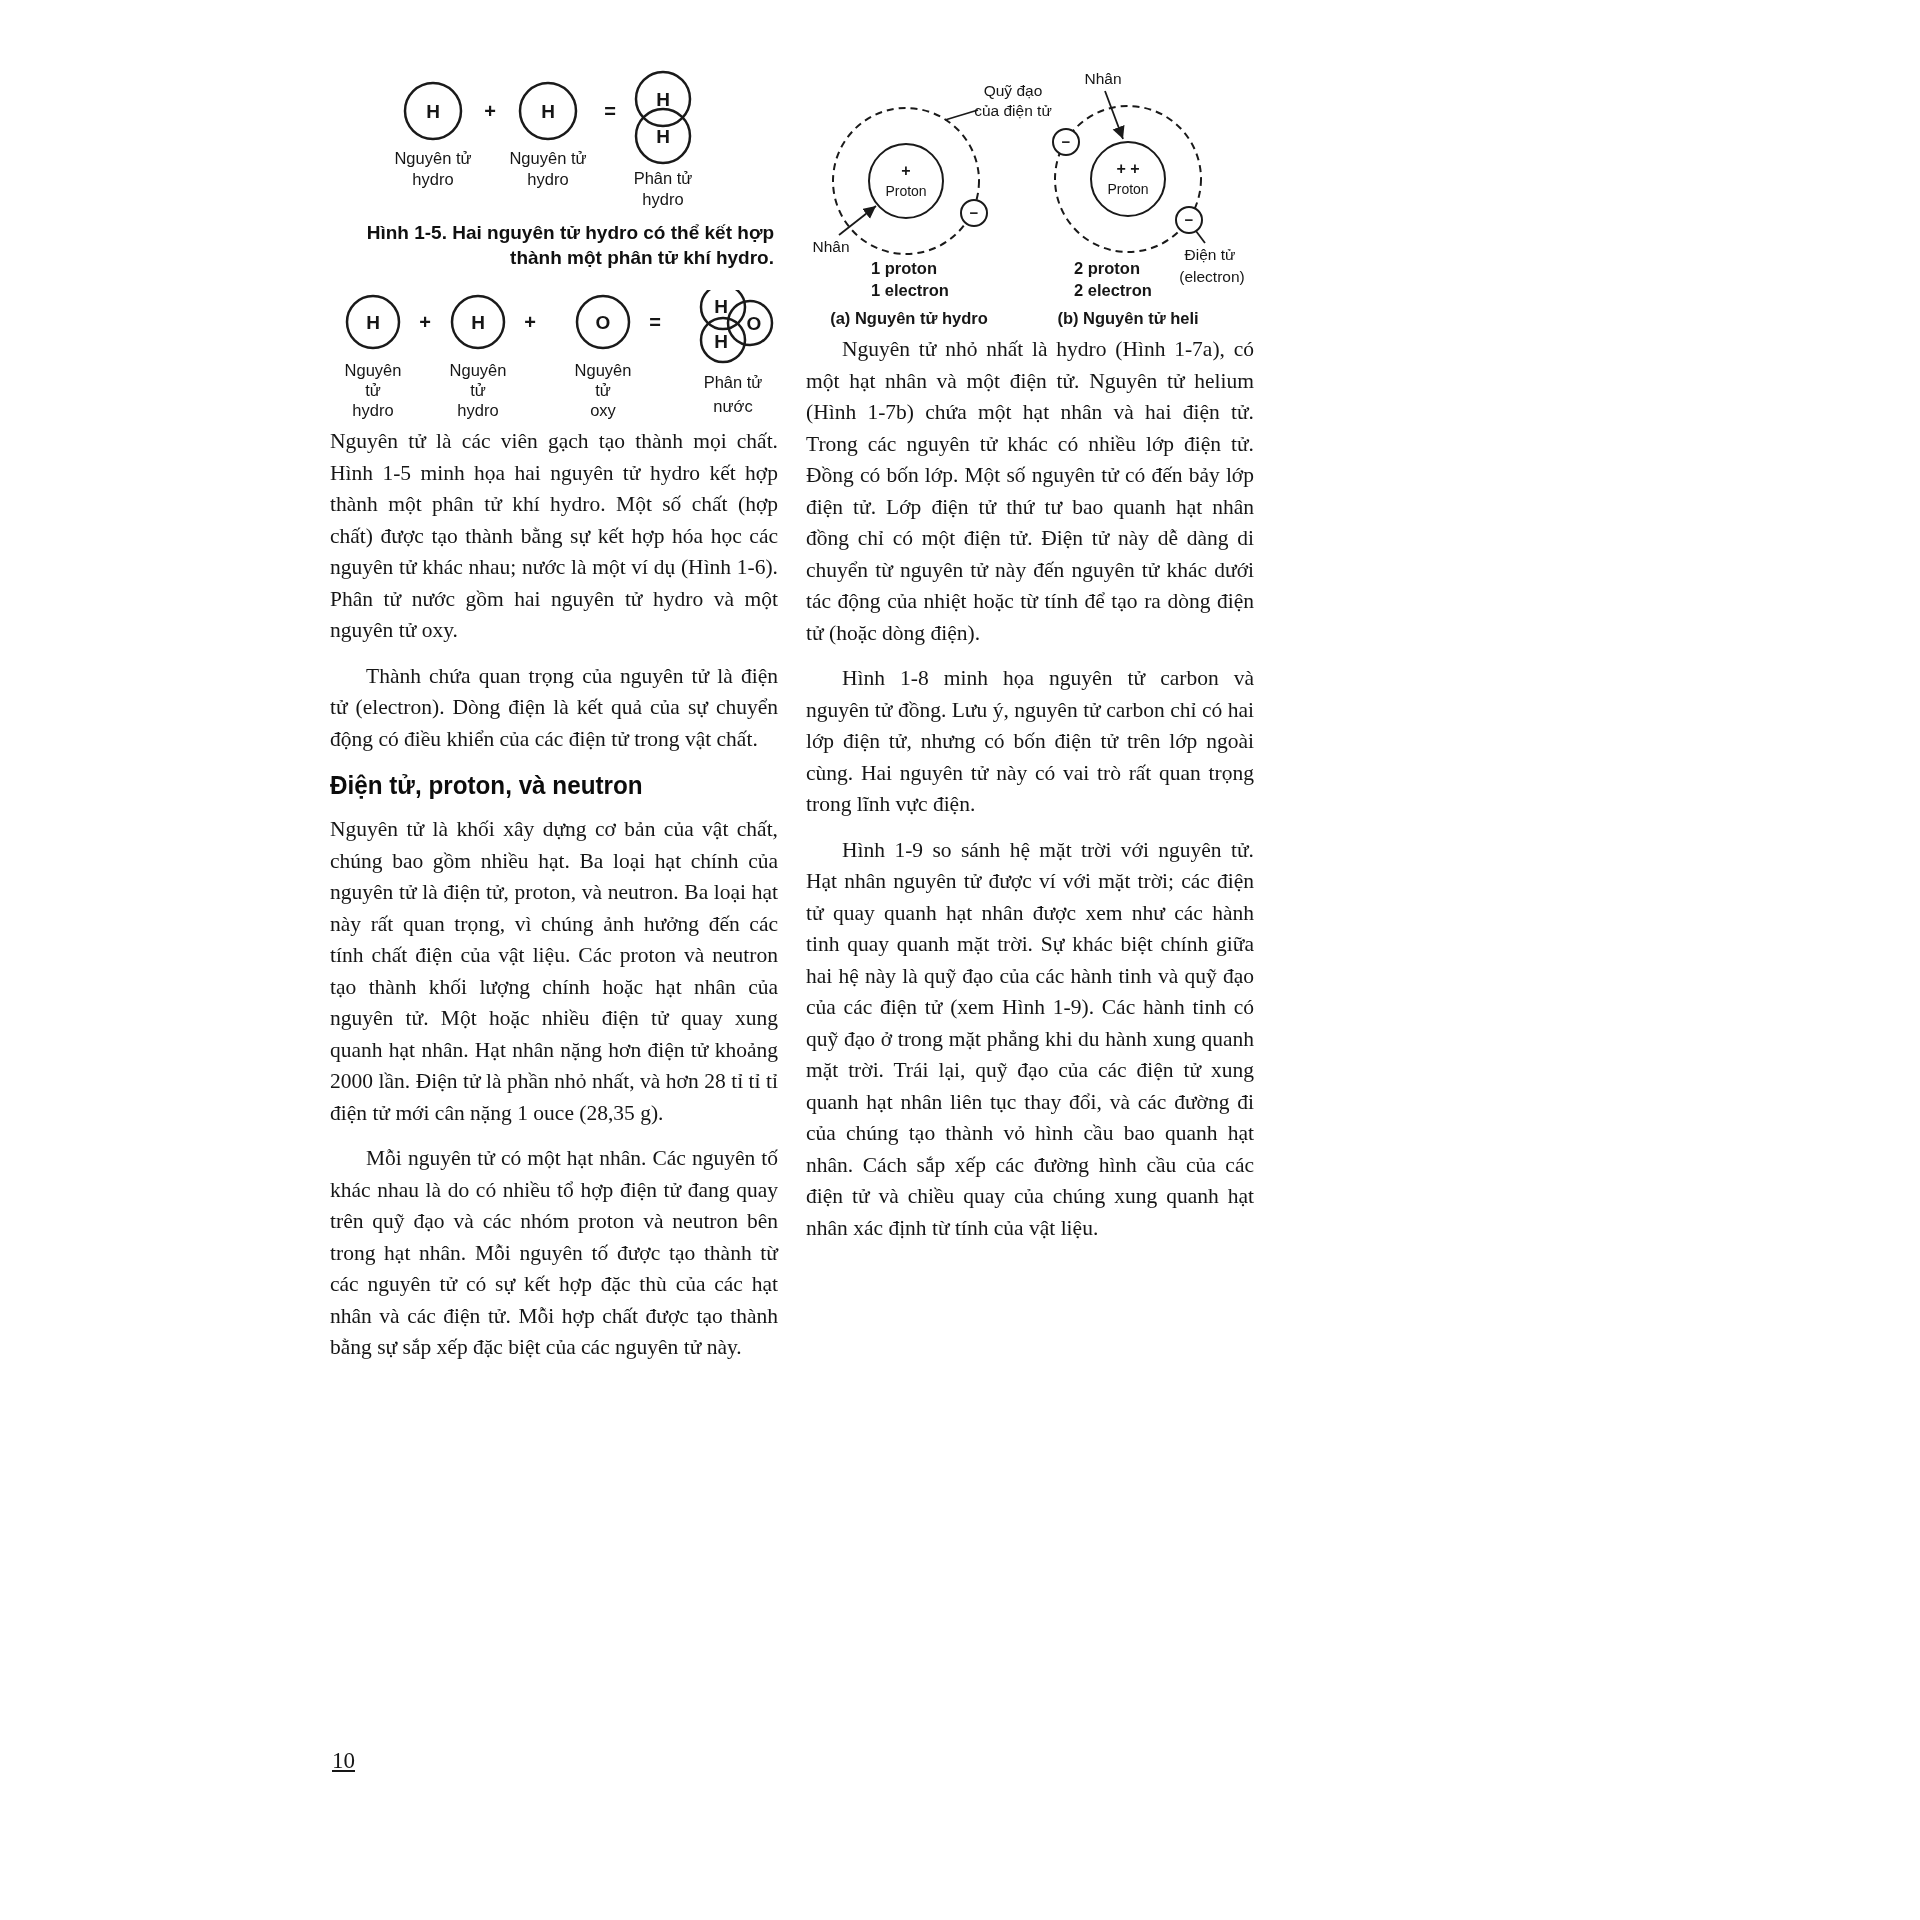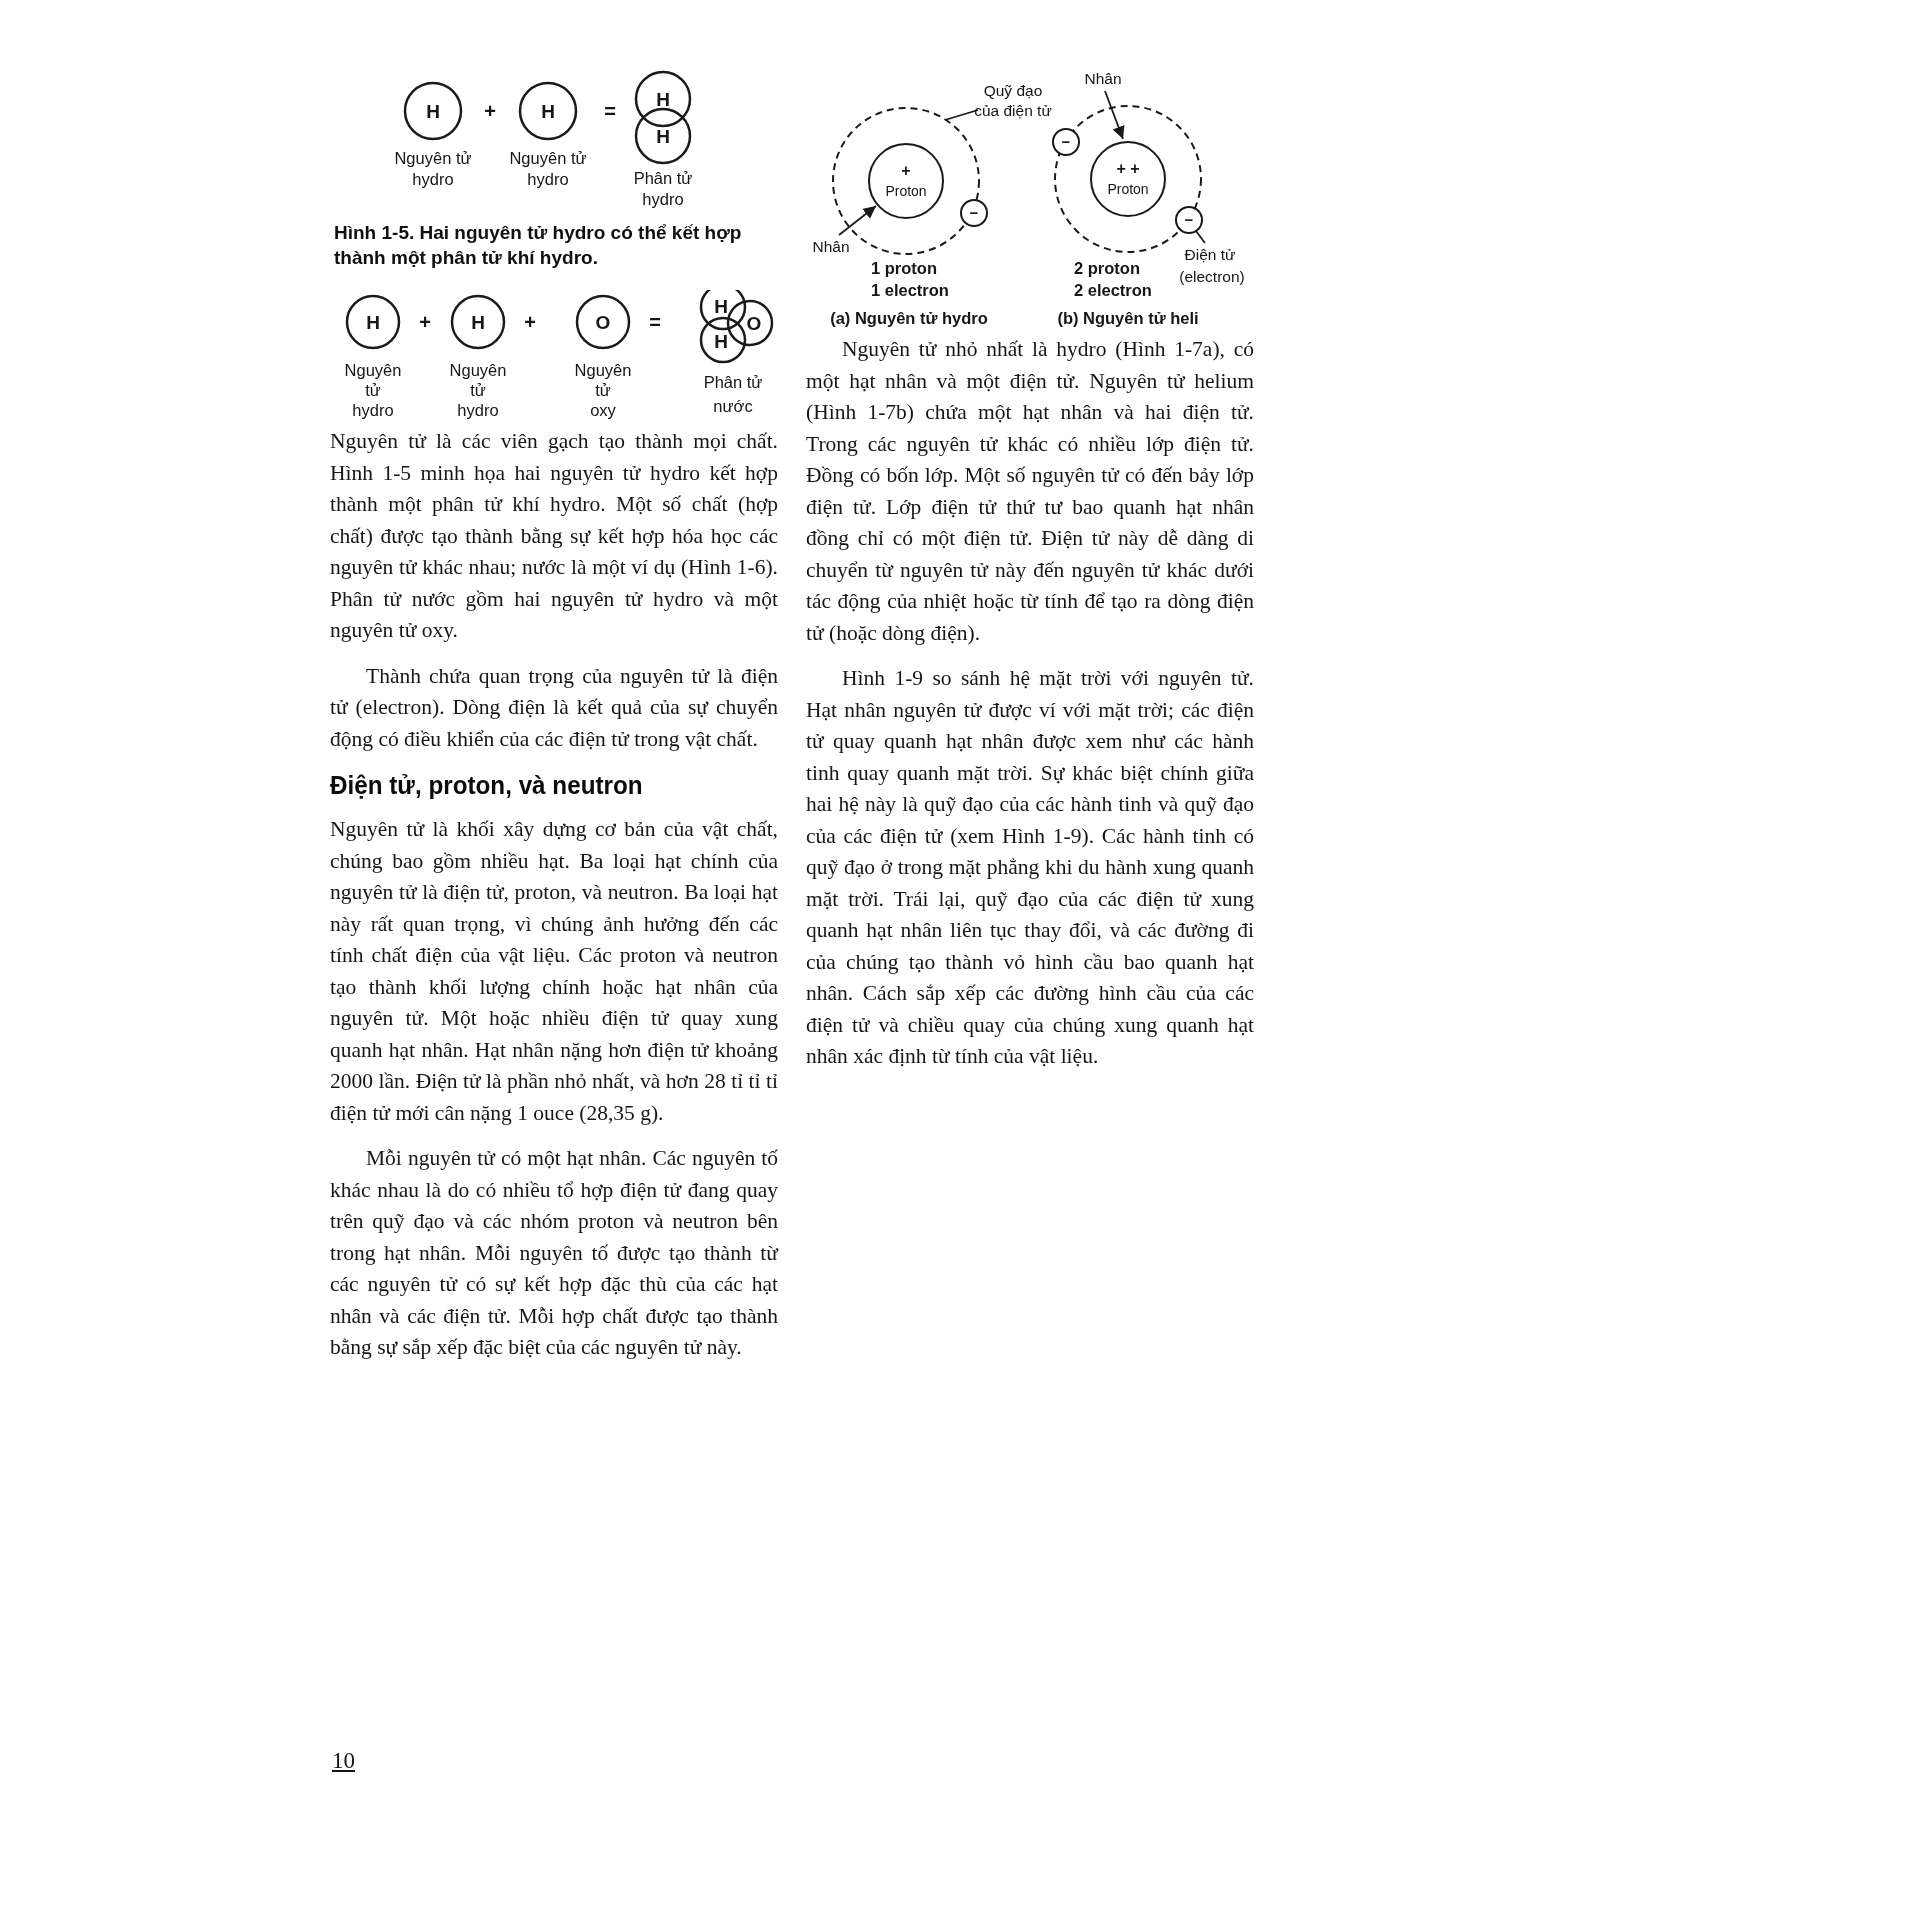--- a/index.html
+++ b/index.html
@@ -17,21 +17,21 @@
     margin:0 0 14px 0;
   }
   .indent { text-indent:36px; }
   .section-heading {
     font-family:"Liberation Sans", sans-serif; font-weight:700;
     font-size:25px; margin:16px 0 14px 0; color:#0c0c0c;
     transform:scaleX(.97); transform-origin:left;
   }
   .fig-caption {
     font-family:"Liberation Sans", sans-serif; font-weight:700;
-    font-size:19px; line-height:25px; text-align:left;
+    font-size:19px; line-height:25px; text-align:right;
     margin:4px 4px 20px 4px; color:#101010;
   }
   .figure { display:block; margin:0 auto; }
   .page-number {
     position:absolute; left:332px; top:1748px;
     font-size:23px; font-family:"Liberation Serif", serif;text-decoration:underline;
   }
   
   text { fill:#161616; }
   .atom-letter { font-family:"Liberation Sans", sans-serif; font-weight:700; font-size:19px; }
@@ -154,17 +154,18 @@
       <line class="conn" x1="390" y1="165" x2="399" y2="177"></line>
       <text class="f17-label" x="404" y="194" text-anchor="middle">Điện tử</text>
       <text class="f17-label" x="406" y="216" text-anchor="middle">(electron)</text>
 
       <text class="f17-bold" x="268" y="208">2 proton</text>
       <text class="f17-bold" x="268" y="230">2 electron</text>
       <text class="f17-bold" x="322" y="258" text-anchor="middle">(b) Nguyên tử heli</text>
     </svg>
 
     <p class="body-text indent">Nguyên tử nhỏ nhất là hydro (Hình 1-7a), có một hạt nhân và một điện tử. Nguyên tử helium (Hình 1-7b) chứa một hạt nhân và hai điện tử. Trong các nguyên tử khác có nhiều lớp điện tử. Đồng có bốn lớp. Một số nguyên tử có đến bảy lớp điện tử. Lớp điện tử thứ tư bao quanh hạt nhân đồng chỉ có một điện tử. Điện tử này dễ dàng di chuyển từ nguyên tử này đến nguyên tử khác dưới tác động của nhiệt hoặc từ tính để tạo ra dòng điện tử (hoặc dòng điện).</p>
+    <p class="body-text indent">Hình 1-8 minh họa nguyên tử carbon và nguyên tử đồng. Lưu ý, nguyên tử carbon chỉ có hai lớp điện tử, nhưng có bốn điện tử trên lớp ngoài cùng. Hai nguyên tử này có vai trò rất quan trọng trong lĩnh vực điện.</p>
     <p class="body-text indent">Hình 1-9 so sánh hệ mặt trời với nguyên tử. Hạt nhân nguyên tử được ví với mặt trời; các điện tử quay quanh hạt nhân được xem như các hành tinh quay quanh mặt trời. Sự khác biệt chính giữa hai hệ này là quỹ đạo của các hành tinh và quỹ đạo của các điện tử (xem Hình 1-9). Các hành tinh có quỹ đạo ở trong mặt phẳng khi du hành xung quanh mặt trời. Trái lại, quỹ đạo của các điện tử xung quanh hạt nhân liên tục thay đổi, và các đường đi của chúng tạo thành vỏ hình cầu bao quanh hạt nhân. Cách sắp xếp các đường hình cầu của các điện tử và chiều quay của chúng xung quanh hạt nhân xác định từ tính của vật liệu.</p>
   </div>
 </div>
 
 <div class="page-number">10</div>
 
 </body></html>

